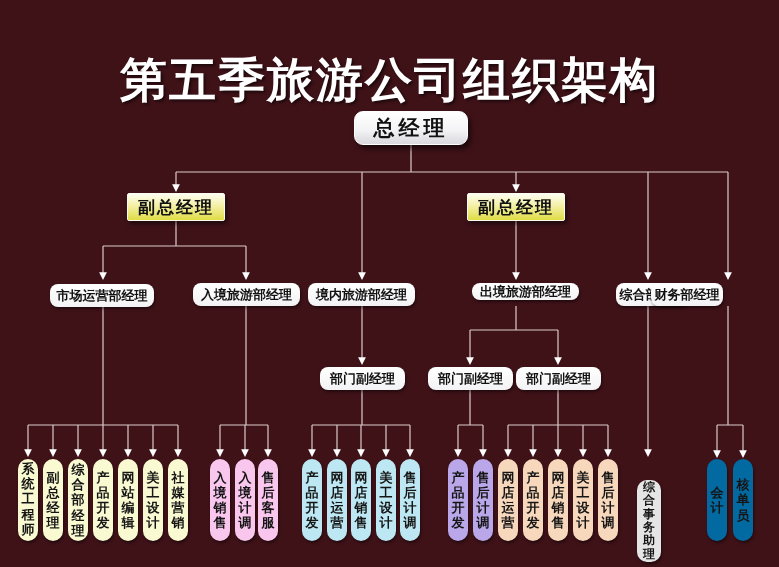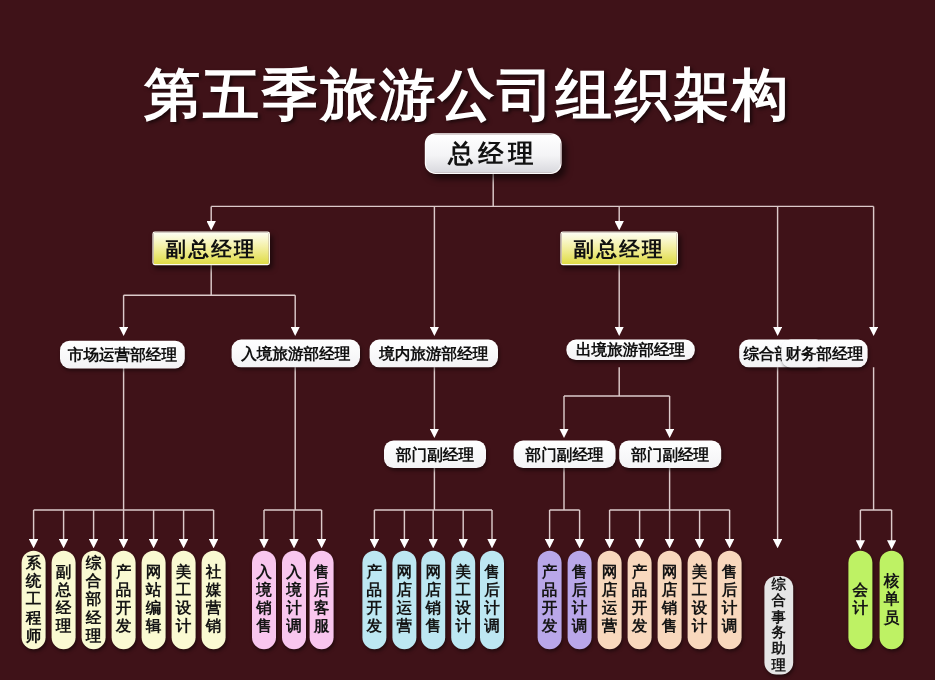--- a/index.html
+++ b/index.html
@@ -56,21 +56,21 @@
     color:#151515;text-align:center;
     word-break:break-all;overflow-wrap:anywhere;white-space:normal;
   }
   .vtext.small{font-size:12px;line-height:1.12;}
   .c-cream {background:#FAFAD2;}
   .c-pink  {background:#F9C6EE;}
   .c-cyan  {background:#BDE7F2;}
   .c-purple{background:#B9A7E9;}
   .c-peach {background:#F8D8BD;}
   .c-green {background:#e5e5e5;margin-top:21px;}
-  .c-yellow{background:#bef264;}
+  .c-yellow{background:#0369a1;}
 </style>
 </head>
 <body>
 
 <div class="stage">
 
   <div class="title">第五季旅游公司组织架构</div>
 
   <svg class="wires" width="779" height="567" viewBox="0 0 779 567">
     <defs>

